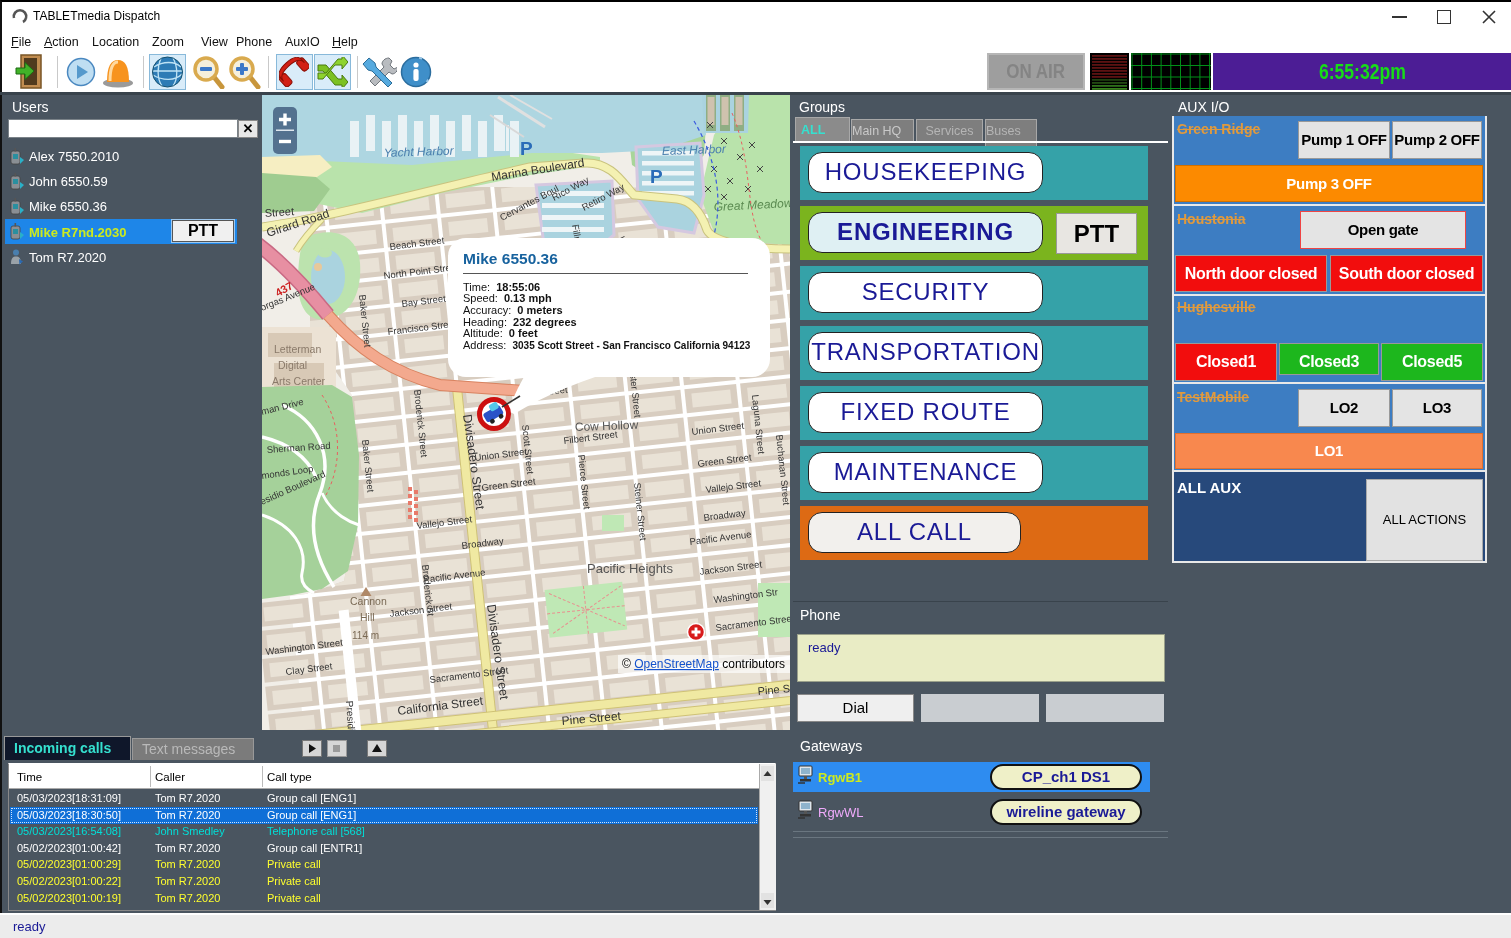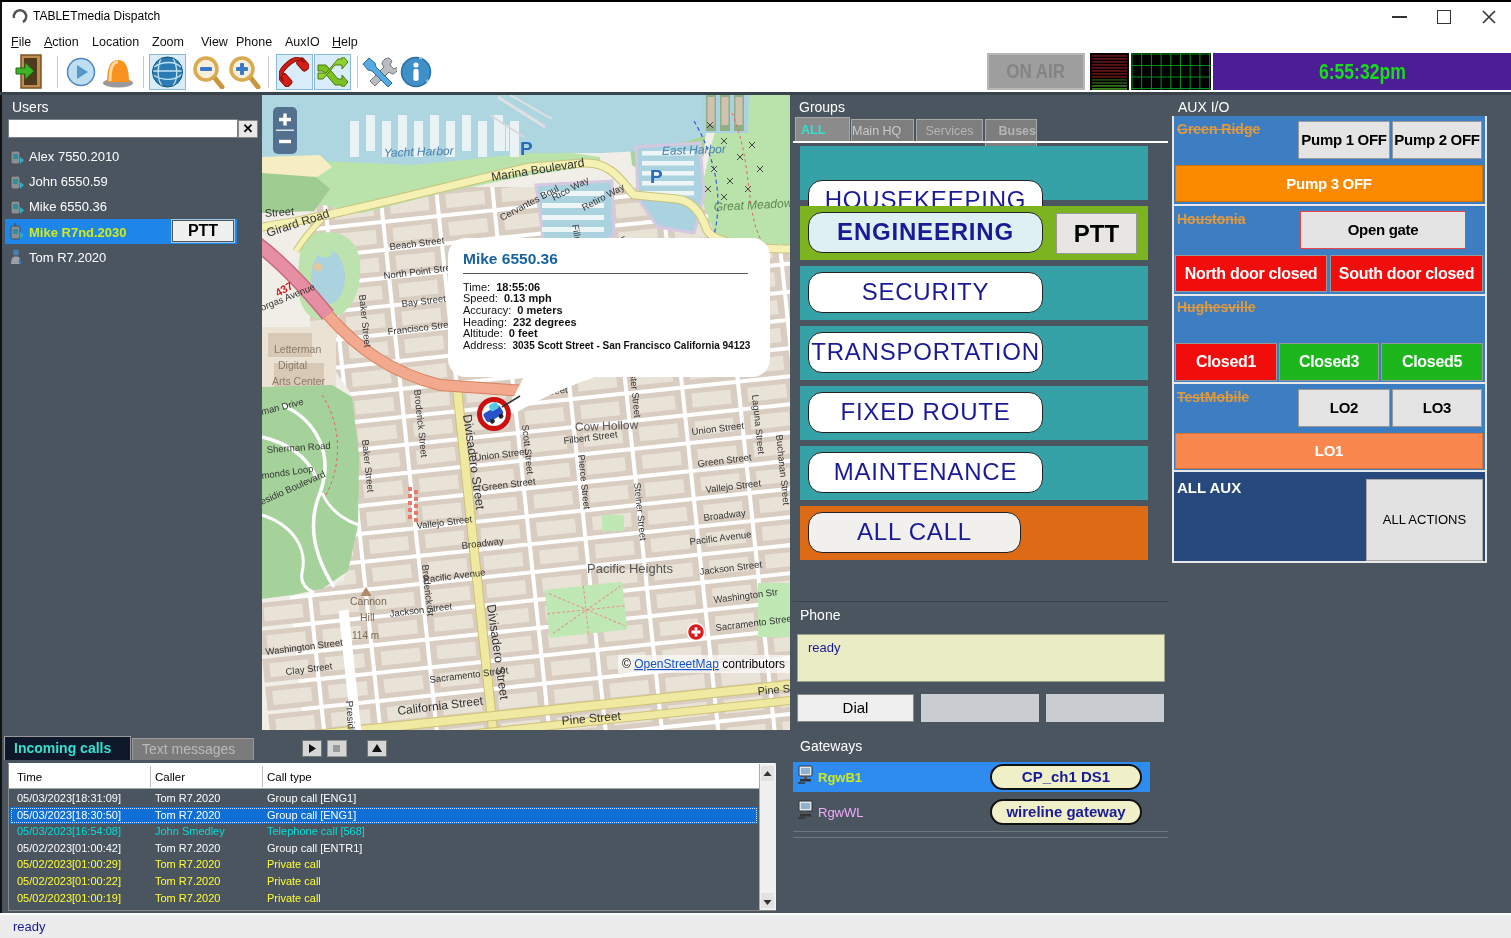--- a/index.html
+++ b/index.html
@@ -206,24 +206,24 @@
 <div class="abs" style="left:267px;top:875.0000000000001px;font-size:11px;color:#ffff2e;">Private call</div>
 <div class="abs" style="left:17px;top:891.6000000000001px;font-size:11px;color:#ffff2e;">05/02/2023[01:00:19]</div>
 <div class="abs" style="left:155px;top:891.6000000000001px;font-size:11px;color:#ffff2e;">Tom R7.2020</div>
 <div class="abs" style="left:267px;top:891.6000000000001px;font-size:11px;color:#ffff2e;">Private call</div>
 <div class="abs" style="left:0px;top:913px;width:1511px;height:25px;background:#ececec;border-top:2px solid #fff;"></div>
 <div class="abs" style="left:13px;top:919px;font-size:13px;color:#1a1a96;">ready</div>
 <div class="abs" style="left:799px;top:99px;font-size:14px;color:#fff;">Groups</div>
 <div class="abs" style="left:795px;top:117px;width:55px;height:24px;background:#8b8b8b;border:1px solid #a8a8a8;border-bottom:none;color:#35e0cf;font-size:12.5px;font-weight:bold;text-align:left;padding-left:5px;line-height:24px;">ALL</div>
 <div class="abs" style="left:851px;top:119px;width:63px;height:22px;background:#7e7e7e;border:1px solid #a8a8a8;border-bottom:none;color:#c9c9c9;font-size:12.5px;font-weight:normal;text-align:left;line-height:22px;">Main HQ</div>
 <div class="abs" style="left:916px;top:119px;width:67px;height:22px;background:#7e7e7e;border:1px solid #a8a8a8;border-bottom:none;color:#b5b5b5;font-size:12.5px;font-weight:normal;text-align:center;line-height:22px;">Services</div>
-<div class="abs" style="left:985px;top:119px;width:52px;height:34px;background:#7e7e7e;border:1px solid #a8a8a8;border-bottom:none;color:#b5b5b5;font-size:12.5px;font-weight:bold;text-align:right;line-height:22px;">Buses</div>
+<div class="abs" style="left:985px;top:119px;width:52px;height:34px;background:#7e7e7e;border:1px solid #a8a8a8;border-bottom:none;color:#b5b5b5;font-size:12.5px;font-weight:normal;text-align:left;line-height:22px;">Buses</div>
 <div class="abs" style="left:793px;top:141px;width:375px;height:2px;background:#fff;"></div>
 <div class="abs" style="left:800px;top:146px;width:348px;height:54px;background:#35a2a8;"></div>
-<div class="abs" style="left:808px;top:152px;width:235px;height:41px;background:#ffffff;border:1.5px solid #222;border-radius:14px;color:#1a1a96;font-size:24px;font-weight:normal;letter-spacing:0.8px;text-align:center;line-height:38px;margin-top:28px;">HOUSEKEEPING</div>
+<div class="abs" style="left:808px;top:152px;width:235px;height:41px;background:#ffffff;border:1.5px solid #222;border-radius:14px;color:#1a1a96;font-size:24px;font-weight:normal;letter-spacing:0.8px;text-align:center;line-height:38px;">HOUSEKEEPING</div>
 <div class="abs" style="left:800px;top:206px;width:348px;height:54px;background:#7bb41e;"></div>
 <div class="abs" style="left:808px;top:212px;width:235px;height:41px;background:#dff0f3;border:1.5px solid #222;border-radius:14px;color:#1a1a96;font-size:24px;font-weight:bold;letter-spacing:0.8px;text-align:center;line-height:38px;">ENGINEERING</div>
 <div class="abs" style="left:1056px;top:213px;width:81px;height:41px;background:#e8e6e2;border:1px solid #999;color:#000;font-size:24px;font-weight:bold;text-align:center;line-height:39px;">PTT</div>
 <div class="abs" style="left:800px;top:266px;width:348px;height:54px;background:#35a2a8;"></div>
 <div class="abs" style="left:808px;top:272px;width:235px;height:41px;background:#ffffff;border:1.5px solid #222;border-radius:14px;color:#1a1a96;font-size:24px;font-weight:normal;letter-spacing:0.8px;text-align:center;line-height:38px;">SECURITY</div>
 <div class="abs" style="left:800px;top:326px;width:348px;height:54px;background:#35a2a8;"></div>
 <div class="abs" style="left:808px;top:332px;width:235px;height:41px;background:#ffffff;border:1.5px solid #222;border-radius:14px;color:#1a1a96;font-size:24px;font-weight:normal;letter-spacing:0.8px;text-align:center;line-height:38px;">TRANSPORTATION</div>
 <div class="abs" style="left:800px;top:386px;width:348px;height:54px;background:#35a2a8;"></div>
 <div class="abs" style="left:808px;top:392px;width:235px;height:41px;background:#ffffff;border:1.5px solid #222;border-radius:14px;color:#1a1a96;font-size:24px;font-weight:normal;letter-spacing:0.8px;text-align:center;line-height:38px;">FIXED ROUTE</div>
 <div class="abs" style="left:800px;top:446px;width:348px;height:54px;background:#35a2a8;"></div>
@@ -271,21 +271,21 @@
 <div class="abs" style="left:1177px;top:121px;font-size:14px;font-weight:bold;color:#e09a3e;text-decoration:line-through;">Green Ridge</div>
 <div class="abs" style="left:1298px;top:121px;width:92px;height:38px;background:#e4e4e4;border:1px solid #999;color:#000;font-size:15px;font-weight:bold;letter-spacing:-0.3px;text-align:center;line-height:36px;">Pump 1 OFF</div>
 <div class="abs" style="left:1392px;top:121px;width:90px;height:38px;background:#e4e4e4;border:1px solid #999;color:#000;font-size:15px;font-weight:bold;letter-spacing:-0.3px;text-align:center;line-height:36px;">Pump 2 OFF</div>
 <div class="abs" style="left:1175px;top:165px;width:308px;height:37px;background:#fc8a00;border:1px solid #d07000;color:#fff;font-size:15px;font-weight:bold;letter-spacing:-0.3px;text-align:center;line-height:35px;">Pump 3 OFF</div>
 <div class="abs" style="left:1177px;top:211px;font-size:14px;font-weight:bold;color:#e09a3e;text-decoration:line-through;">Houstonia</div>
 <div class="abs" style="left:1300px;top:211px;width:166px;height:38px;background:#e4e4e4;border:1px solid #ef4444;color:#000;font-size:15px;font-weight:bold;letter-spacing:-0.3px;text-align:center;line-height:36px;">Open gate</div>
 <div class="abs" style="left:1175px;top:255px;width:152px;height:37px;background:#f20d0d;border:1px solid #999;color:#fff;font-size:16px;font-weight:bold;letter-spacing:-0.3px;text-align:center;line-height:35px;">North door closed</div>
 <div class="abs" style="left:1330px;top:255px;width:153px;height:37px;background:#f20d0d;border:1px solid #999;color:#fff;font-size:16px;font-weight:bold;letter-spacing:-0.3px;text-align:center;line-height:35px;">South door closed</div>
 <div class="abs" style="left:1177px;top:299px;font-size:14px;font-weight:bold;color:#e09a3e;text-decoration:line-through;">Hughesville</div>
 <div class="abs" style="left:1175px;top:343px;width:102px;height:38px;background:#f20d0d;border:1px solid #999;color:#fff;font-size:16px;font-weight:bold;letter-spacing:-0.3px;text-align:center;line-height:36px;">Closed1</div>
-<div class="abs" style="left:1279px;top:343px;width:100px;height:38px;background:#1db71d;border:1px solid #999;color:#fff;font-size:16px;font-weight:bold;letter-spacing:-0.3px;text-align:center;line-height:36px;">Closed3</div>
+<div class="abs" style="left:1279px;top:343px;width:100px;height:32px;background:#1db71d;border:1px solid #999;color:#fff;font-size:16px;font-weight:bold;letter-spacing:-0.3px;text-align:center;line-height:36px;">Closed3</div>
 <div class="abs" style="left:1381px;top:343px;width:102px;height:38px;background:#1db71d;border:1px solid #999;color:#fff;font-size:16px;font-weight:bold;letter-spacing:-0.3px;text-align:center;line-height:36px;">Closed5</div>
 <div class="abs" style="left:1177px;top:389px;font-size:14px;font-weight:bold;color:#e09a3e;text-decoration:line-through;">TestMobile</div>
 <div class="abs" style="left:1298px;top:389px;width:92px;height:38px;background:#e4e4e4;border:1px solid #999;color:#000;font-size:15px;font-weight:bold;letter-spacing:-0.3px;text-align:center;line-height:36px;">LO2</div>
 <div class="abs" style="left:1392px;top:389px;width:90px;height:38px;background:#e4e4e4;border:1px solid #999;color:#000;font-size:15px;font-weight:bold;letter-spacing:-0.3px;text-align:center;line-height:36px;">LO3</div>
 <div class="abs" style="left:1175px;top:433px;width:308px;height:36px;background:#f8884e;border:1px solid #e07030;color:#fff;font-size:15px;font-weight:bold;letter-spacing:-0.3px;text-align:center;line-height:34px;">LO1</div>
 <div class="abs" style="left:1172px;top:472px;width:315px;height:91px;background:#27497b;border-left:2px solid #e8e8e8;border-right:2px solid #e8e8e8;border-bottom:2px solid #e8e8e8;"></div>
 <div class="abs" style="left:1177px;top:479px;font-size:15px;font-weight:bold;color:#fff;">ALL AUX</div>
 <div class="abs" style="left:1366px;top:479px;width:117px;height:82px;background:#e2e2e2;border:1px solid #aaa;color:#000;font-size:13px;text-align:center;line-height:80px;">ALL ACTIONS</div>
 <svg class="abs" style="left:262px;top:95px" width="528" height="635" viewBox="0 0 528 635">
 <rect width="528" height="635" fill="#f1eee8"></rect>

